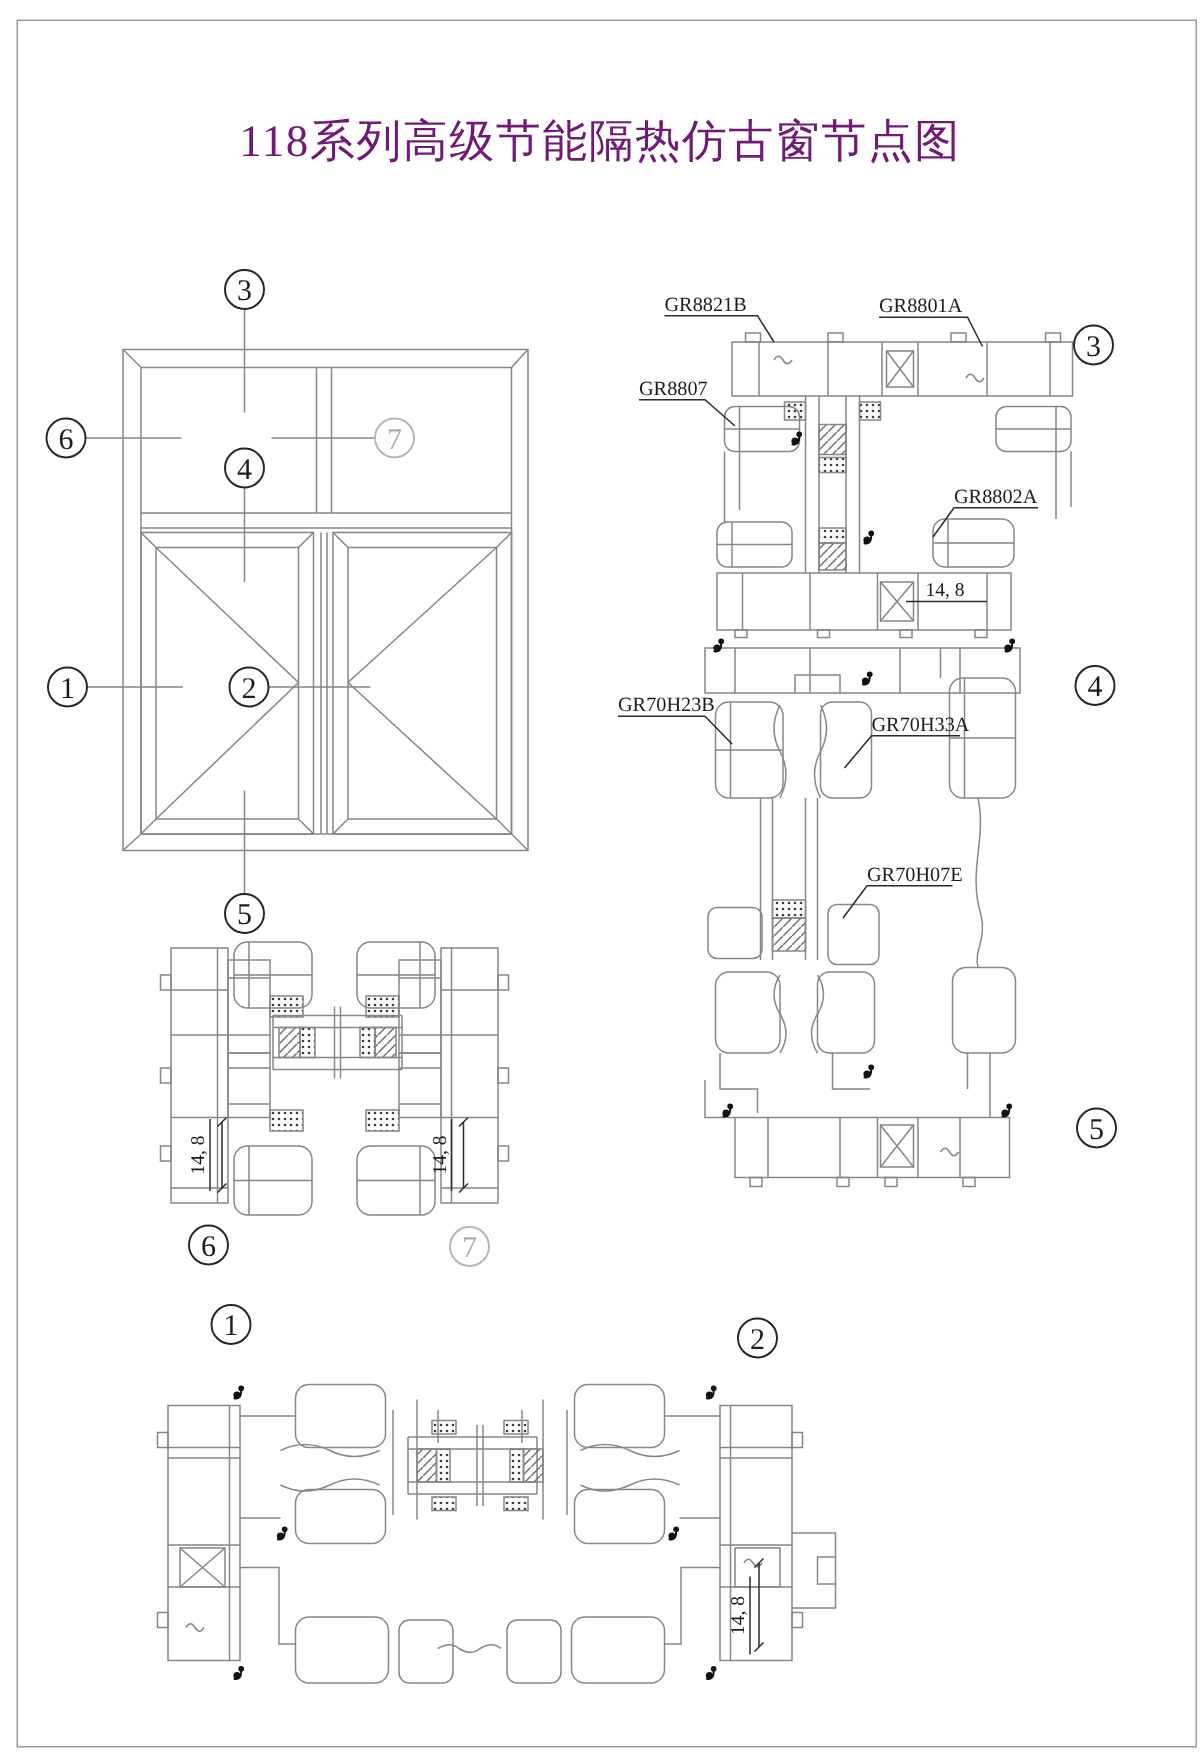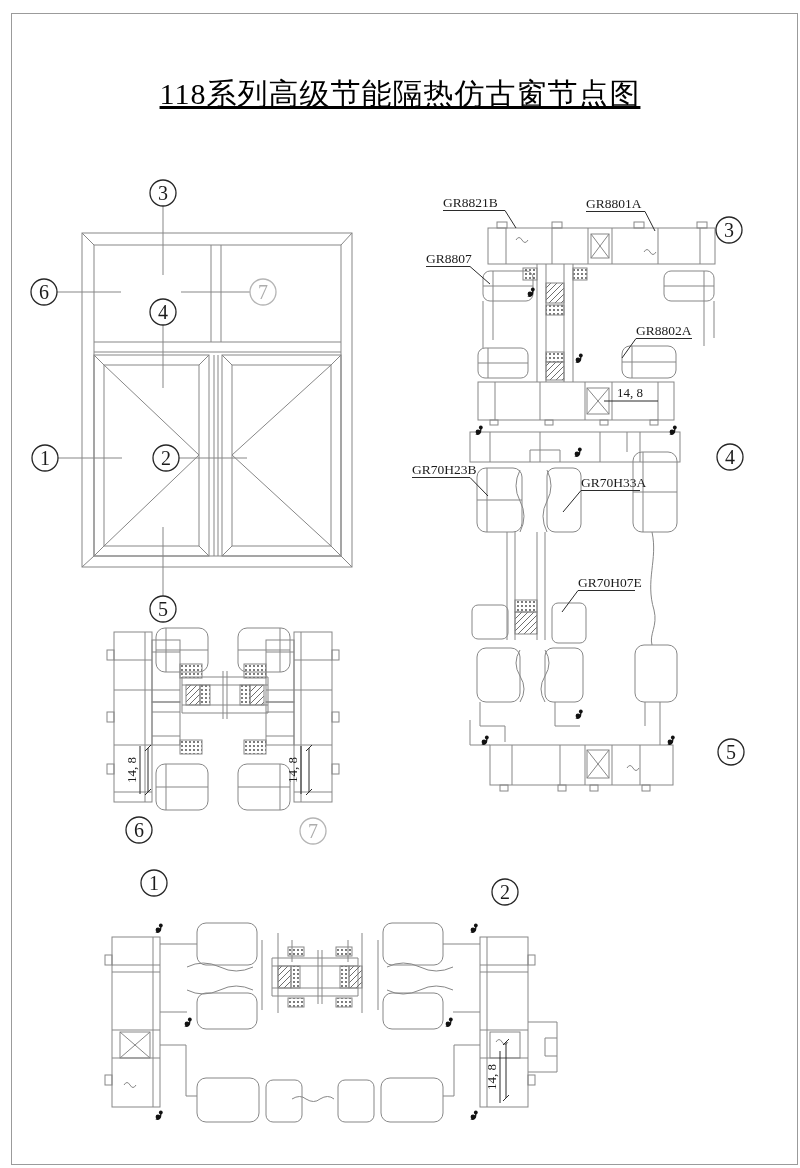--- a/index.html
+++ b/index.html
@@ -1,18 +1,18 @@
 <!DOCTYPE html>
 <html><head>
 <meta charset="utf-8">
 <style>
   html,body{margin:0;padding:0;background:#ffffff;}
   body{width:800px;height:1168px;position:relative;font-family:"Liberation Serif",serif;overflow:hidden;}
   .sheet-border{position:absolute;left:11px;top:13px;width:785px;height:1150px;border:1px solid #9b9b9b;}
-  .title{position:absolute;left:0;top:74px;width:800px;text-align:center;font-size:30px;letter-spacing:1px;color:#000000;white-space:nowrap;text-decoration:underline;}
+  .title{position:absolute;left:0;top:74px;width:800px;text-align:center;font-size:30px;letter-spacing:1px;color:#701a75;white-space:nowrap;}
   svg{position:absolute;left:0;top:0;}
   .ln{stroke:#878787;stroke-width:1;fill:none;}
   .lnb{stroke:#2b2b2b;stroke-width:1;fill:none;}
   .callout circle{fill:#fff;stroke:#262626;stroke-width:1.3;}
   .callout text{fill:#1c1c1c;font-size:20px;font-family:"Liberation Serif",serif;text-anchor:middle;}
   .callout.muted circle{stroke:#b5b5b5;}
   .callout.muted text{fill:#adadad;}
   .plabel text{fill:#1c1c1c;font-size:13.5px;font-family:"Liberation Serif",serif;}
   .dim text{fill:#1c1c1c;font-size:13px;font-family:"Liberation Serif",serif;text-anchor:middle;}
 </style>

